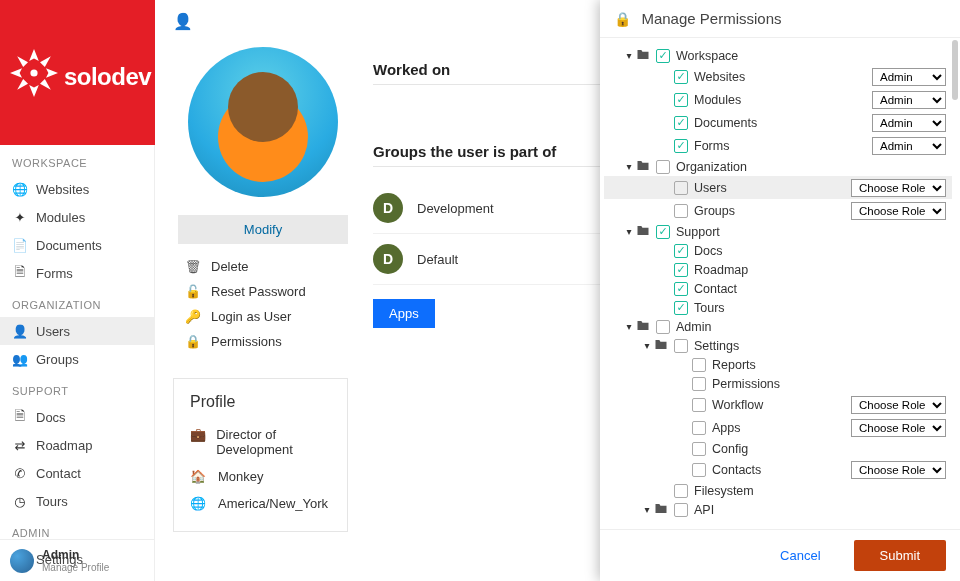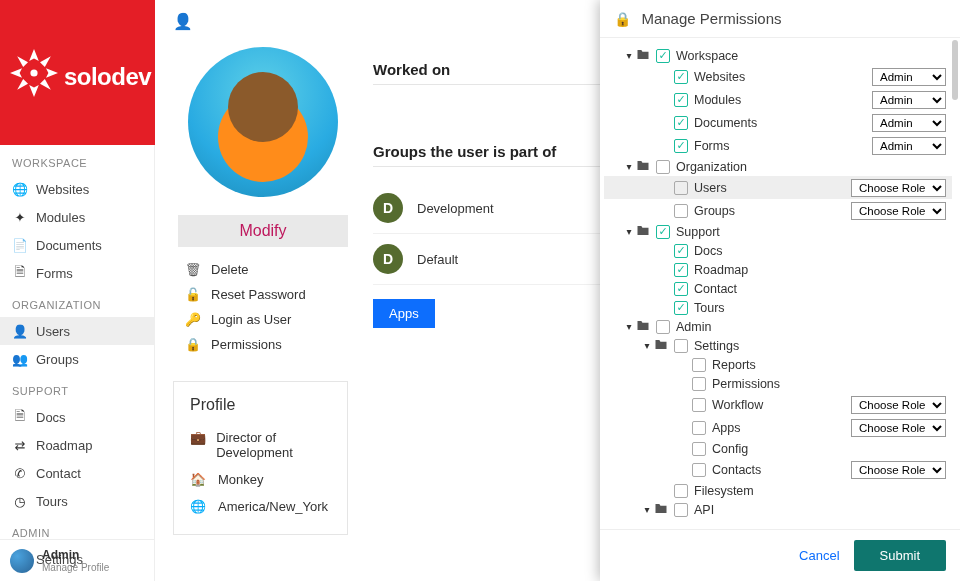--- a/index.html
+++ b/index.html
@@ -17,21 +17,21 @@
 .footer-user-name { font-size: 12px; font-weight: 600; }
 .footer-user-sub { font-size: 10px; color: #888; }
 .main { position: absolute; left: 155px; top: 0; right: 0; height: 581px; padding: 12px 18px; overflow: hidden; }
 .page-header { display: flex; align-items: center; margin-bottom: 8px; }
 .page-header .user-icon { color: #999; margin-right: 8px; font-size: 16px; }
 .page-title { font-size: 17px; color: #555; font-weight: 400; }
 .user-col { width: 180px; float: left; text-align: center; }
 .avatar-big { width: 150px; height: 150px; border-radius: 50%; margin: 8px auto 10px; background: radial-gradient(circle at 50% 30%, #5dd0e8 0%, #29abe2 60%, #1b8ab8 100%); position: relative; overflow: hidden; }
 .avatar-big::after { content:""; position:absolute; left:50%; top:40%; transform:translate(-50%,-50%); width:70px; height:70px; background: #8b5a2b; border-radius:50%; box-shadow: 0 30px 0 10px #ff8c1a; }
 .user-name { font-size: 15px; font-weight: 600; color: #333; margin-top: 6px; }
-.modify-btn { width: 170px; margin: 18px auto 6px; background: #e9e9e9; color: #be185d; text-align: center; padding: 7px 0; font-size: 16px; cursor: pointer; }
+.modify-btn { width: 170px; margin: 18px auto 6px; background: #e9e9e9; color: #0369a1; text-align: center; padding: 7px 0; font-size: 13px; cursor: pointer; }
 .action-list { text-align: left; padding: 4px 8px; }
 .action-item { display: flex; align-items: center; padding: 5px 4px; font-size: 13px; color: #333; cursor: pointer; }
 .action-item .a-icon { width: 16px; margin-right: 10px; color: #555; }
 .profile-card { border: 1px solid #e5e5e5; margin: 20px 0 0; padding: 14px 16px; text-align: left; width: 175px; }
 .profile-card h3 { font-size: 16px; font-weight: 400; margin-bottom: 10px; }
 .profile-row { display: flex; align-items: flex-start; padding: 6px 0; font-size: 13px; color: #333; }
 .profile-row .p-icon { width: 18px; margin-right: 10px; color: #333; }
 .right-col { margin-left: 200px; padding-top: 10px; }
 .section-h { font-size: 15px; font-weight: 700; color: #222; margin: 12px 0 6px; }
 .hr { border-bottom: 1px solid #e5e5e5; margin-bottom: 16px; }
@@ -49,23 +49,23 @@
 .tree-row { display: flex; align-items: center; padding: 2.5px 6px 2.5px 2px; white-space: nowrap; }
 .tree-row.selected { background: #eee; }
 .tree-indent { display: inline-block; }
 .caret { width: 10px; display: inline-block; text-align: center; color: #333; font-size: 10px; margin-right: 2px; }
 .folder { width: 16px; display: inline-block; margin-right: 4px; }
 .folder svg { width: 14px; height: 11px; }
 .chk { width: 14px; height: 14px; border: 1.5px solid #aaa; display: inline-flex; align-items: center; justify-content: center; margin-right: 6px; font-size: 11px; color: #1abc9c; border-radius: 2px; }
 .chk.checked { border-color: #1abc9c; }
 .tree-label { flex: 1; color: #333; }
 .role-sel { border: 1px solid #999; font-size: 11.5px; padding: 1px 3px; background: #fff; min-width: 74px; height: 18px; }
-.panel-footer { display: flex; justify-content: flex-end; align-items: center; padding: 10px 14px; border-top: 1px solid #eee; gap: 14px; }
+.panel-footer { display: flex; justify-content: flex-end; align-items: center; padding: 10px 14px; border-top: 1px solid #eee; gap: 33px; }
 .cancel-link { color: #0d6efd; font-size: 13px; cursor: pointer; }
-.submit-btn { background: #0f766e; color: #fff; border: none; padding: 8px 26px; font-size: 13px; cursor: pointer; border-radius: 2px; }
+.submit-btn { background: #c2410c; color: #fff; border: none; padding: 8px 26px; font-size: 13px; cursor: pointer; border-radius: 2px; }
 .scrollbar-fake { position: absolute; right: 2px; top: 40px; width: 6px; height: 60px; background: #ccc; border-radius: 3px; }
 </style>
 </head>
 <body>
 
 <div class="sidebar">
   <div class="logo-block">
     <svg viewBox="0 0 100 100">
         <g fill="#fff">
           <circle cx="50" cy="50" r="6"></circle>

